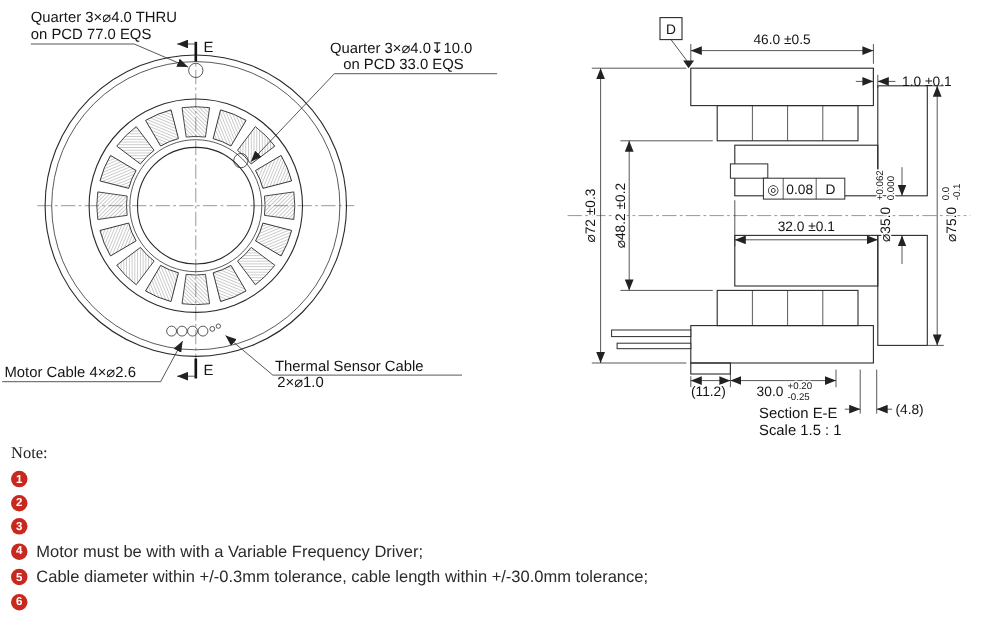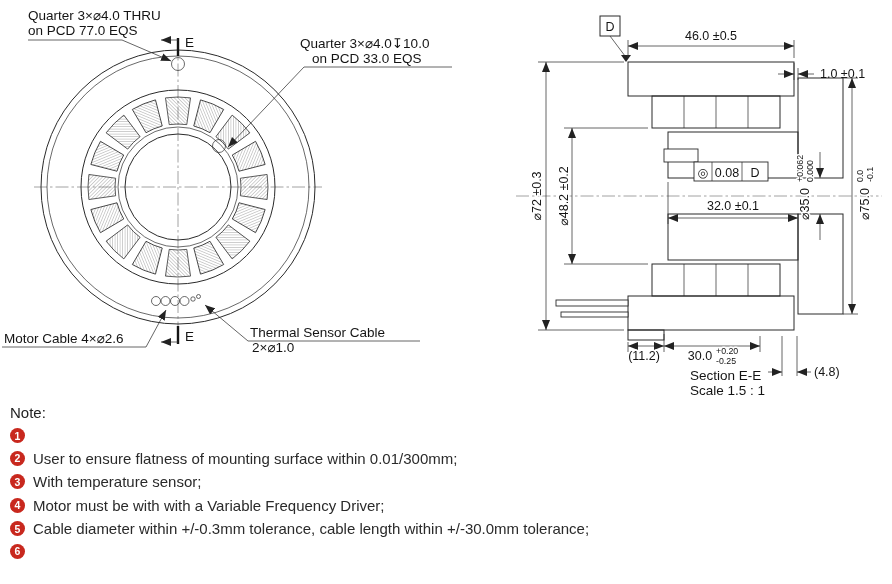--- a/index.html
+++ b/index.html
@@ -11,21 +11,21 @@
   .t12{font-size:12.5px;}
   .t9{font-size:8.8px;}
   .halo{paint-order:stroke;stroke:#ffffff;stroke-width:3px;stroke-linejoin:round;}
   .outline{fill:none;stroke:#2a2a2a;stroke-width:1;}
   .thin{fill:none;stroke:#2a2a2a;stroke-width:0.7;}
   .dim{fill:none;stroke:#333333;stroke-width:0.75;}
   .cl{fill:none;stroke:#8a8a8a;stroke-width:0.8;stroke-dasharray:13 3 2.5 3;}
   .thick{stroke:#141414;stroke-width:2.4;}
   .white{fill:#ffffff;stroke:#2a2a2a;stroke-width:0.9;}
   .notes{position:absolute;left:0;top:398px;width:100%;padding:4px 10px;box-sizing:border-box;}
-  .notes-heading{font-size:15px;margin:2px 0 7px 0;color:#222;}
+  .notes-heading{font-size:15px;margin:2px 0 7px 0;color:#222;font-family:Liberation Serif, serif;}
   .note-line{display:flex;align-items:center;margin-bottom:6.5px;font-size:15px;color:#2a2a2a;}
   .nbadge{flex:none;display:inline-flex;width:15px;height:15px;border-radius:50%;
           background:#c8281e;color:#fff;font-size:10.5px;font-weight:bold;
           align-items:center;justify-content:center;margin-right:8px;}
 </style>
 </head>
 <body>
 
 <div class="page">
 
@@ -259,25 +259,23 @@
   </g>
 </svg>
 
 <div class="notes">
   <div class="notes-heading">Note:</div>
   <div class="note-line">
     <span class="nbadge">1</span>
   </div>
   <div class="note-line">
     <span class="nbadge">2</span>
-    <span class="ntext">User to ensure flatness of mounting surface within 0.01/300mm;</span>
   </div>
   <div class="note-line">
     <span class="nbadge">3</span>
-    <span class="ntext">With temperature sensor;</span>
   </div>
   <div class="note-line">
     <span class="nbadge">4</span>
     <span class="ntext">Motor must be with with a Variable Frequency Driver;</span>
   </div>
   <div class="note-line">
     <span class="nbadge">5</span>
     <span class="ntext">Cable diameter within +/-0.3mm tolerance, cable length within +/-30.0mm tolerance;</span>
   </div>
   <div class="note-line">

